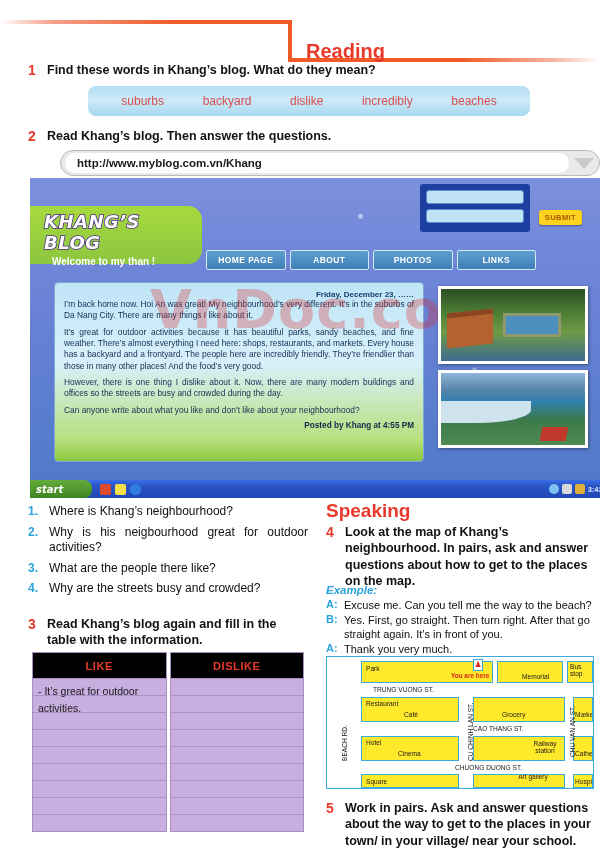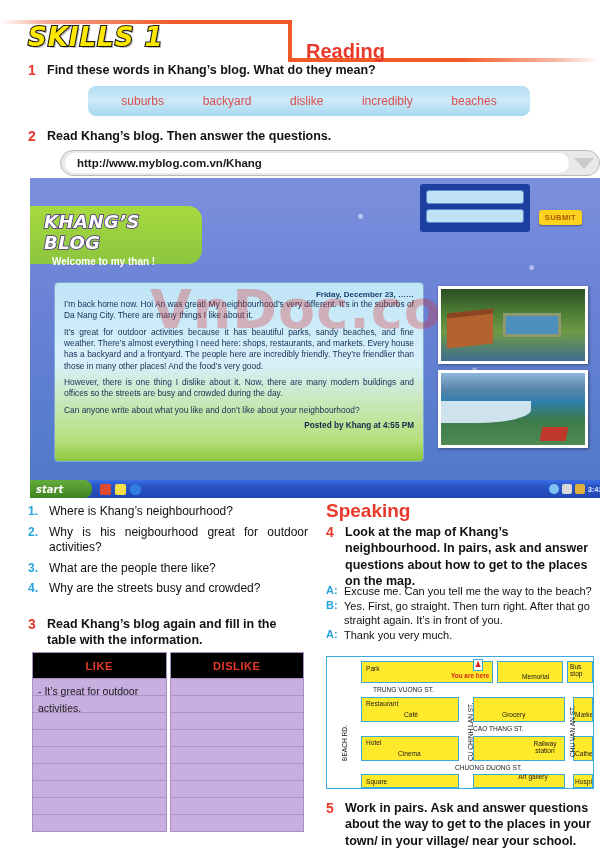--- a/index.html
+++ b/index.html
@@ -276,21 +276,20 @@
     color:#d8251c; font-size:8px; line-height:1;
   }
 </style>
 </head>
 <body>
 
 <div class="banner">
   <div class="banner-line-left"></div>
   <div class="banner-line-vert"></div>
   <div class="banner-line-right"></div>
-  <div class="skills-title">SKILLS 1</div>
   <div class="reading-head">Reading</div>
 </div>
 
 <div class="ex" style="left:28px; top:62px; width:400px;">
   <div class="ex-num">1</div>
   <div class="ex-text">Find these words in Khang’s blog. What do they mean?</div>
 </div>
 
 <div class="wordbox">
   <div class="words" id="word-list">
@@ -322,20 +321,26 @@
       <div class="fld"></div>
       <div class="fld"></div>
     </div>
     <div class="submit-btn">SUBMIT</div>
 
     <div class="bloghead">
       <div class="blog-title">KHANG’S BLOG</div>
       <div class="blog-sub">Welcome to my than !</div>
     </div>
 
+    <div class="navtabs" id="nav-tabs">
+        <div class="tab">HOME PAGE</div>
+        <div class="tab">ABOUT</div>
+        <div class="tab">PHOTOS</div>
+        <div class="tab">LINKS</div>
+      </div>
 
     <div class="post">
       <div class="date">Friday, December 23, ……</div>
       <p>I’m back home now. Hoi An was great! My neighbourhood’s very different. It’s in the suburbs of Da Nang City. There are many things I like about it.</p>
       <p>It’s great for outdoor activities because it has beautiful parks, sandy beaches, and fine weather. There’s almost everything I need here: shops, restaurants, and markets. Every house has a backyard and a frontyard. The people here are incredibly friendly. They’re friendlier than those in many other places! And the food’s very good.</p>
       <p>However, there is one thing I dislike about it. Now, there are many modern buildings and offices so the streets are busy and crowded during the day.</p>
       <p>Can anyone write about what you like and don’t like about your neighbourhood?</p>
       <div class="posted">Posted by Khang at 4:55 PM</div>
     </div>
 
@@ -398,20 +403,21 @@
 </div>
 
 <div class="speaking-head">Speaking</div>
 
 <div class="ex" style="left:326px; top:524px; width:268px;">
   <div class="ex-num">4</div>
   <div class="ex-text">Look at the map of Khang’s neighbourhood. In pairs, ask and answer questions about how to get to the places on the map.</div>
 </div>
 
 <div class="dialog">
+  <div class="dlg-ex">Example:</div>
   <div id="dialogue-rows">
       <div class="dlg-row">
         <div class="dlg-spk">A:</div>
         <div class="dlg-txt">Excuse me. Can you tell me the way to the beach?</div>
       </div>
       <div class="dlg-row">
         <div class="dlg-spk">B:</div>
         <div class="dlg-txt">Yes. First, go straight. Then turn right. After that go straight again. It’s in front of you.</div>
       </div>
       <div class="dlg-row">

